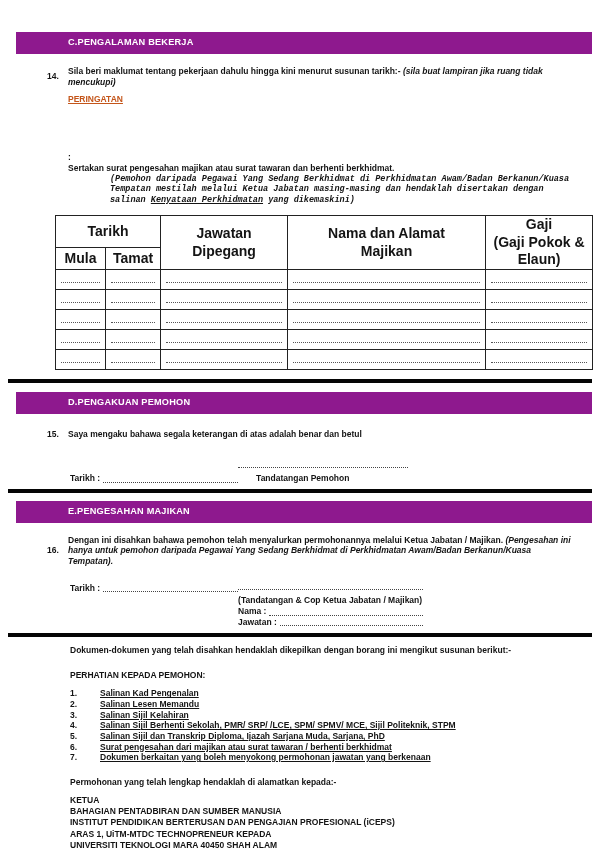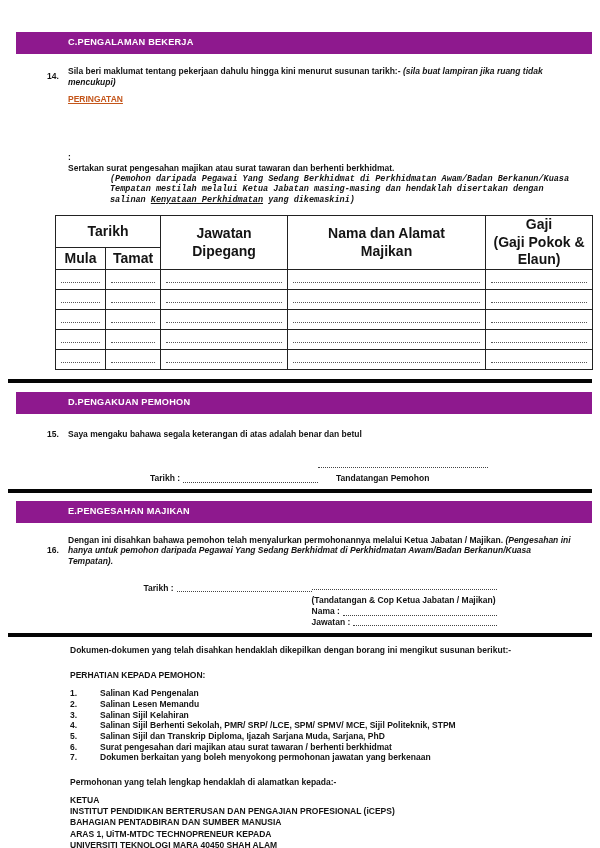--- a/index.html
+++ b/index.html
@@ -32,35 +32,35 @@
   .u{text-decoration:underline;}
   
   table.work{border-collapse:collapse;margin-left:55px;margin-top:10px;table-layout:fixed;width:537px;}
   table.work th,table.work td{border:1px solid #222;padding:0;}
   table.work th{font-size:14px;font-weight:bold;text-align:center;white-space:pre-line;line-height:1.25;}
   .h1{height:26px;vertical-align:middle;}
   .h2{height:14px;vertical-align:middle;}
   td.cell{height:19px;vertical-align:middle;}
   .dl{border-bottom:1.6px dotted #555;margin:6px 5px 0 5px;height:1px;}
   
-  .sig-row{display:flex;justify-content:center;margin-left:70px;margin-right:32px;}
+  .sig-row{display:flex;justify-content:flex-start;margin-left:70px;margin-right:32px;}
   .lbl-dots{display:flex;align-items:flex-end;}
   .dots{border-bottom:1.4px dotted #444;display:inline-block;margin-bottom:1px;}
   .tarikh-dots{width:135px;margin-left:3px;}
   .sigD-right{width:170px;}
   .sigE-right{width:185px;}
   .cap{margin-top:2px;}
   .cap-ind{margin-left:18px;}
   .nm-row{display:flex;align-items:flex-end;}
   .nm-row .dots{flex:1;margin-left:3px;}
   
   .bottom{margin-left:70px;margin-right:26px;}
   .list-row{display:flex;}
   .list-num{flex:0 0 30px;}
-  .list-text{flex:1;}
+  .list-text{flex:1;text-decoration:underline;}
   .addr div{line-height:1.3;}
 </style>
 </head>
 <body>
 
 <div class="page">
 
   <div class="band" style="margin-top:32px;">
     <span class="letter">C.</span>
     <span class="btitle">PENGALAMAN BEKERJA</span>
@@ -276,22 +276,22 @@
       <div class="list-row">
         <span class="list-num">7.</span>
         <span class="list-text">Dokumen berkaitan yang boleh menyokong permohonan jawatan yang berkenaan</span>
       </div>
     </div>
 
     <div style="margin-top:14px;">Permohonan yang telah lengkap hendaklah di alamatkan kepada:-</div>
 
     <div class="addr" style="margin-top:8px;">
       <div>KETUA</div>
+      <div>BAHAGIAN PENTADBIRAN DAN SUMBER MANUSIA</div>
       <div>INSTITUT PENDIDIKAN BERTERUSAN DAN PENGAJIAN PROFESIONAL (iCEPS)</div>
-      <div>BAHAGIAN PENTADBIRAN DAN SUMBER MANUSIA</div>
       <div>ARAS 1, UiTM-MTDC TECHNOPRENEUR KEPADA</div>
       <div>UNIVERSITI TEKNOLOGI MARA 40450 SHAH ALAM</div>
       <div>SELANGOR</div>
     </div>
 
     <div style="margin-top:12px;">NO. Tel.: 03 5544 8332/ 8335/ 8336/ 8391</div>
 
     <div style="margin-top:17px;">Nota: Pada sampul permohonan hendaklah ditulis dengan nama jawatan yang dimohon (sebelah kiri bahagian atas).</div>
 
   </div>

